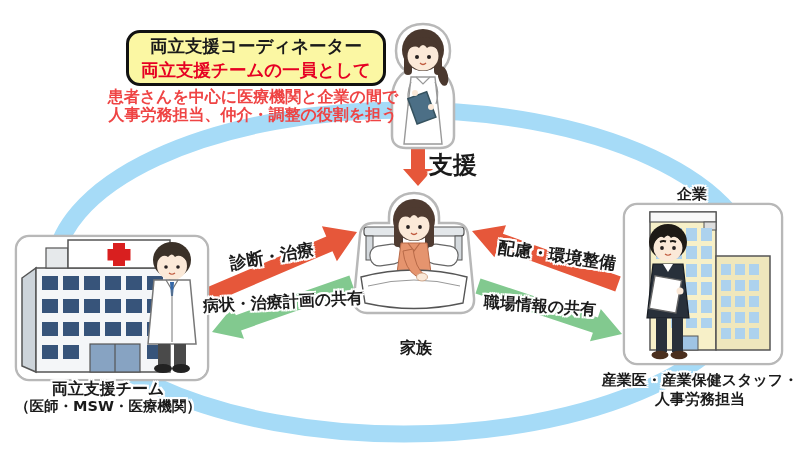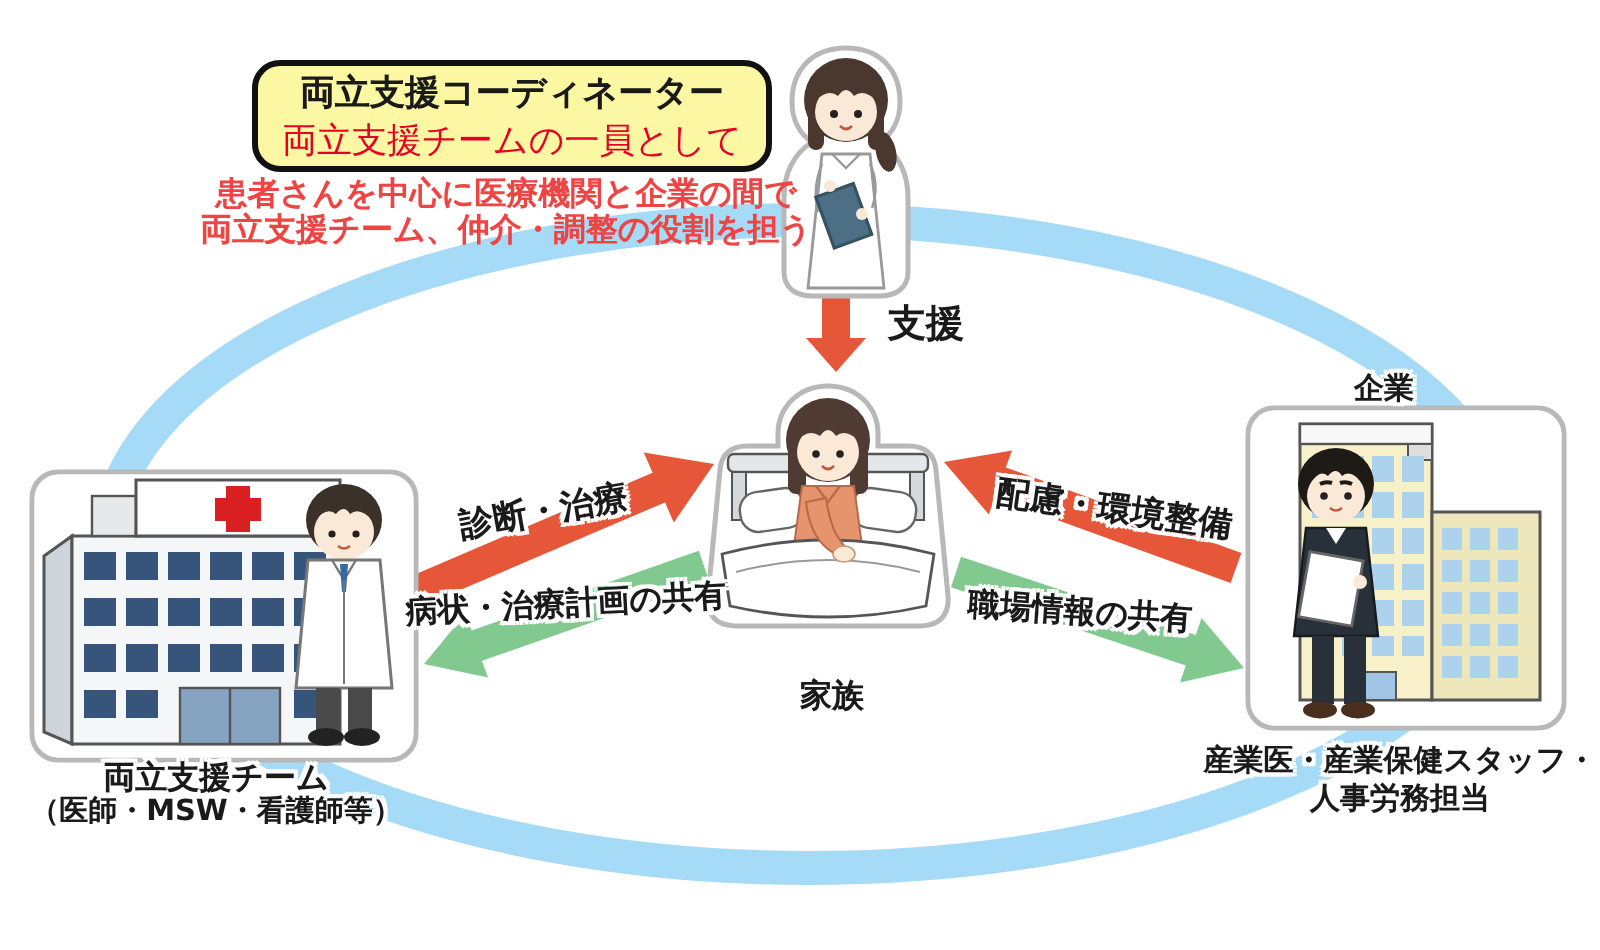--- a/index.html
+++ b/index.html
@@ -15,21 +15,21 @@
   .halo{
     text-shadow:-2px -2px 0 #fff,2px -2px 0 #fff,-2px 2px 0 #fff,2px 2px 0 #fff,
                 0 -2px 0 #fff,0 2px 0 #fff,-2px 0 0 #fff,2px 0 0 #fff;
   }
   .title-box{
     position:absolute;left:126px;top:30px;width:254px;height:50px;
     background:#FBF7A3;border:3px solid #111;border-radius:14px;
     display:flex;flex-direction:column;justify-content:center;align-items:center;
   }
   .title-box .l1{font-size:17.5px;font-weight:bold;color:#1A1A1A;}
-  .title-box .l2{font-size:17.5px;font-weight:normal;color:#E60023;}
+  .title-box .l2{font-size:17.5px;font-weight:bold;color:#E60023;}
   .desc{position:absolute;left:98px;top:88px;width:310px;text-align:center;
     font-size:16px;font-weight:bold;color:#ef4444;line-height:1.12;}
 </style>
 </head>
 <body>
 
 <div class="canvas">
 
   <svg width="800" height="475" viewBox="0 0 800 475">
 
@@ -177,32 +177,32 @@
       <ellipse cx="74" cy="84" rx="5.5" ry="4" fill="#FBE9D8" stroke="#C89878" stroke-width="0.8"></ellipse>
     </g>
   </svg>
 
   <div class="title-box">
     <span class="l1">両立支援コーディネーター</span>
     <span class="l2">両立支援チームの一員として</span>
   </div>
   <div class="desc">
     <div>患者さんを中心に医療機関と企業の間で</div>
-    <div>両立支援チーム、仲介・調整の役割を担う</div>
+    <div>人事労務担当、仲介・調整の役割を担う</div>
   </div>
 
-  <div class="label halo" style="left:444px;top:152px;font-size:19px;">支援</div>
+  <div class="label halo" style="left:429px;top:152px;font-size:24px;">支援</div>
   <div class="label halo" style="left:222px;top:247px;width:100px;font-size:17px;transform:rotate(-10deg);">診断・治療</div>
   <div class="label halo" style="left:202px;top:293px;width:162px;font-size:16px;transform:rotate(-3deg);">病状・治療計画の共有</div>
   <div class="label halo" style="left:496px;top:246px;width:122px;font-size:17px;transform:rotate(8deg);">配慮・環境整備</div>
   <div class="label halo" style="left:482px;top:297px;width:116px;font-size:16px;transform:rotate(4deg);">職場情報の共有</div>
 
   <div class="label halo" style="left:652px;top:186px;width:80px;font-size:15px;">企業</div>
 
   <div class="label halo" style="left:336px;top:339px;width:160px;font-size:16px;">家族</div>
 
   <div class="label halo" style="left:8px;top:380px;width:200px;font-size:16px;">両立支援チーム</div>
-  <div class="label halo" style="left:8px;top:398px;width:200px;font-size:14.5px;">（医師・MSW・看護師等）</div>
+  <div class="label halo" style="left:8px;top:398px;width:200px;font-size:14.5px;">（医師・MSW・医療機関）</div>
 
   <div class="label halo" style="left:598px;top:372px;width:204px;font-size:15px;">産業医・産業保健スタッフ・</div>
   <div class="label halo" style="left:598px;top:391px;width:204px;font-size:15px;">人事労務担当</div>
 
 </div>
 
 </body></html>

